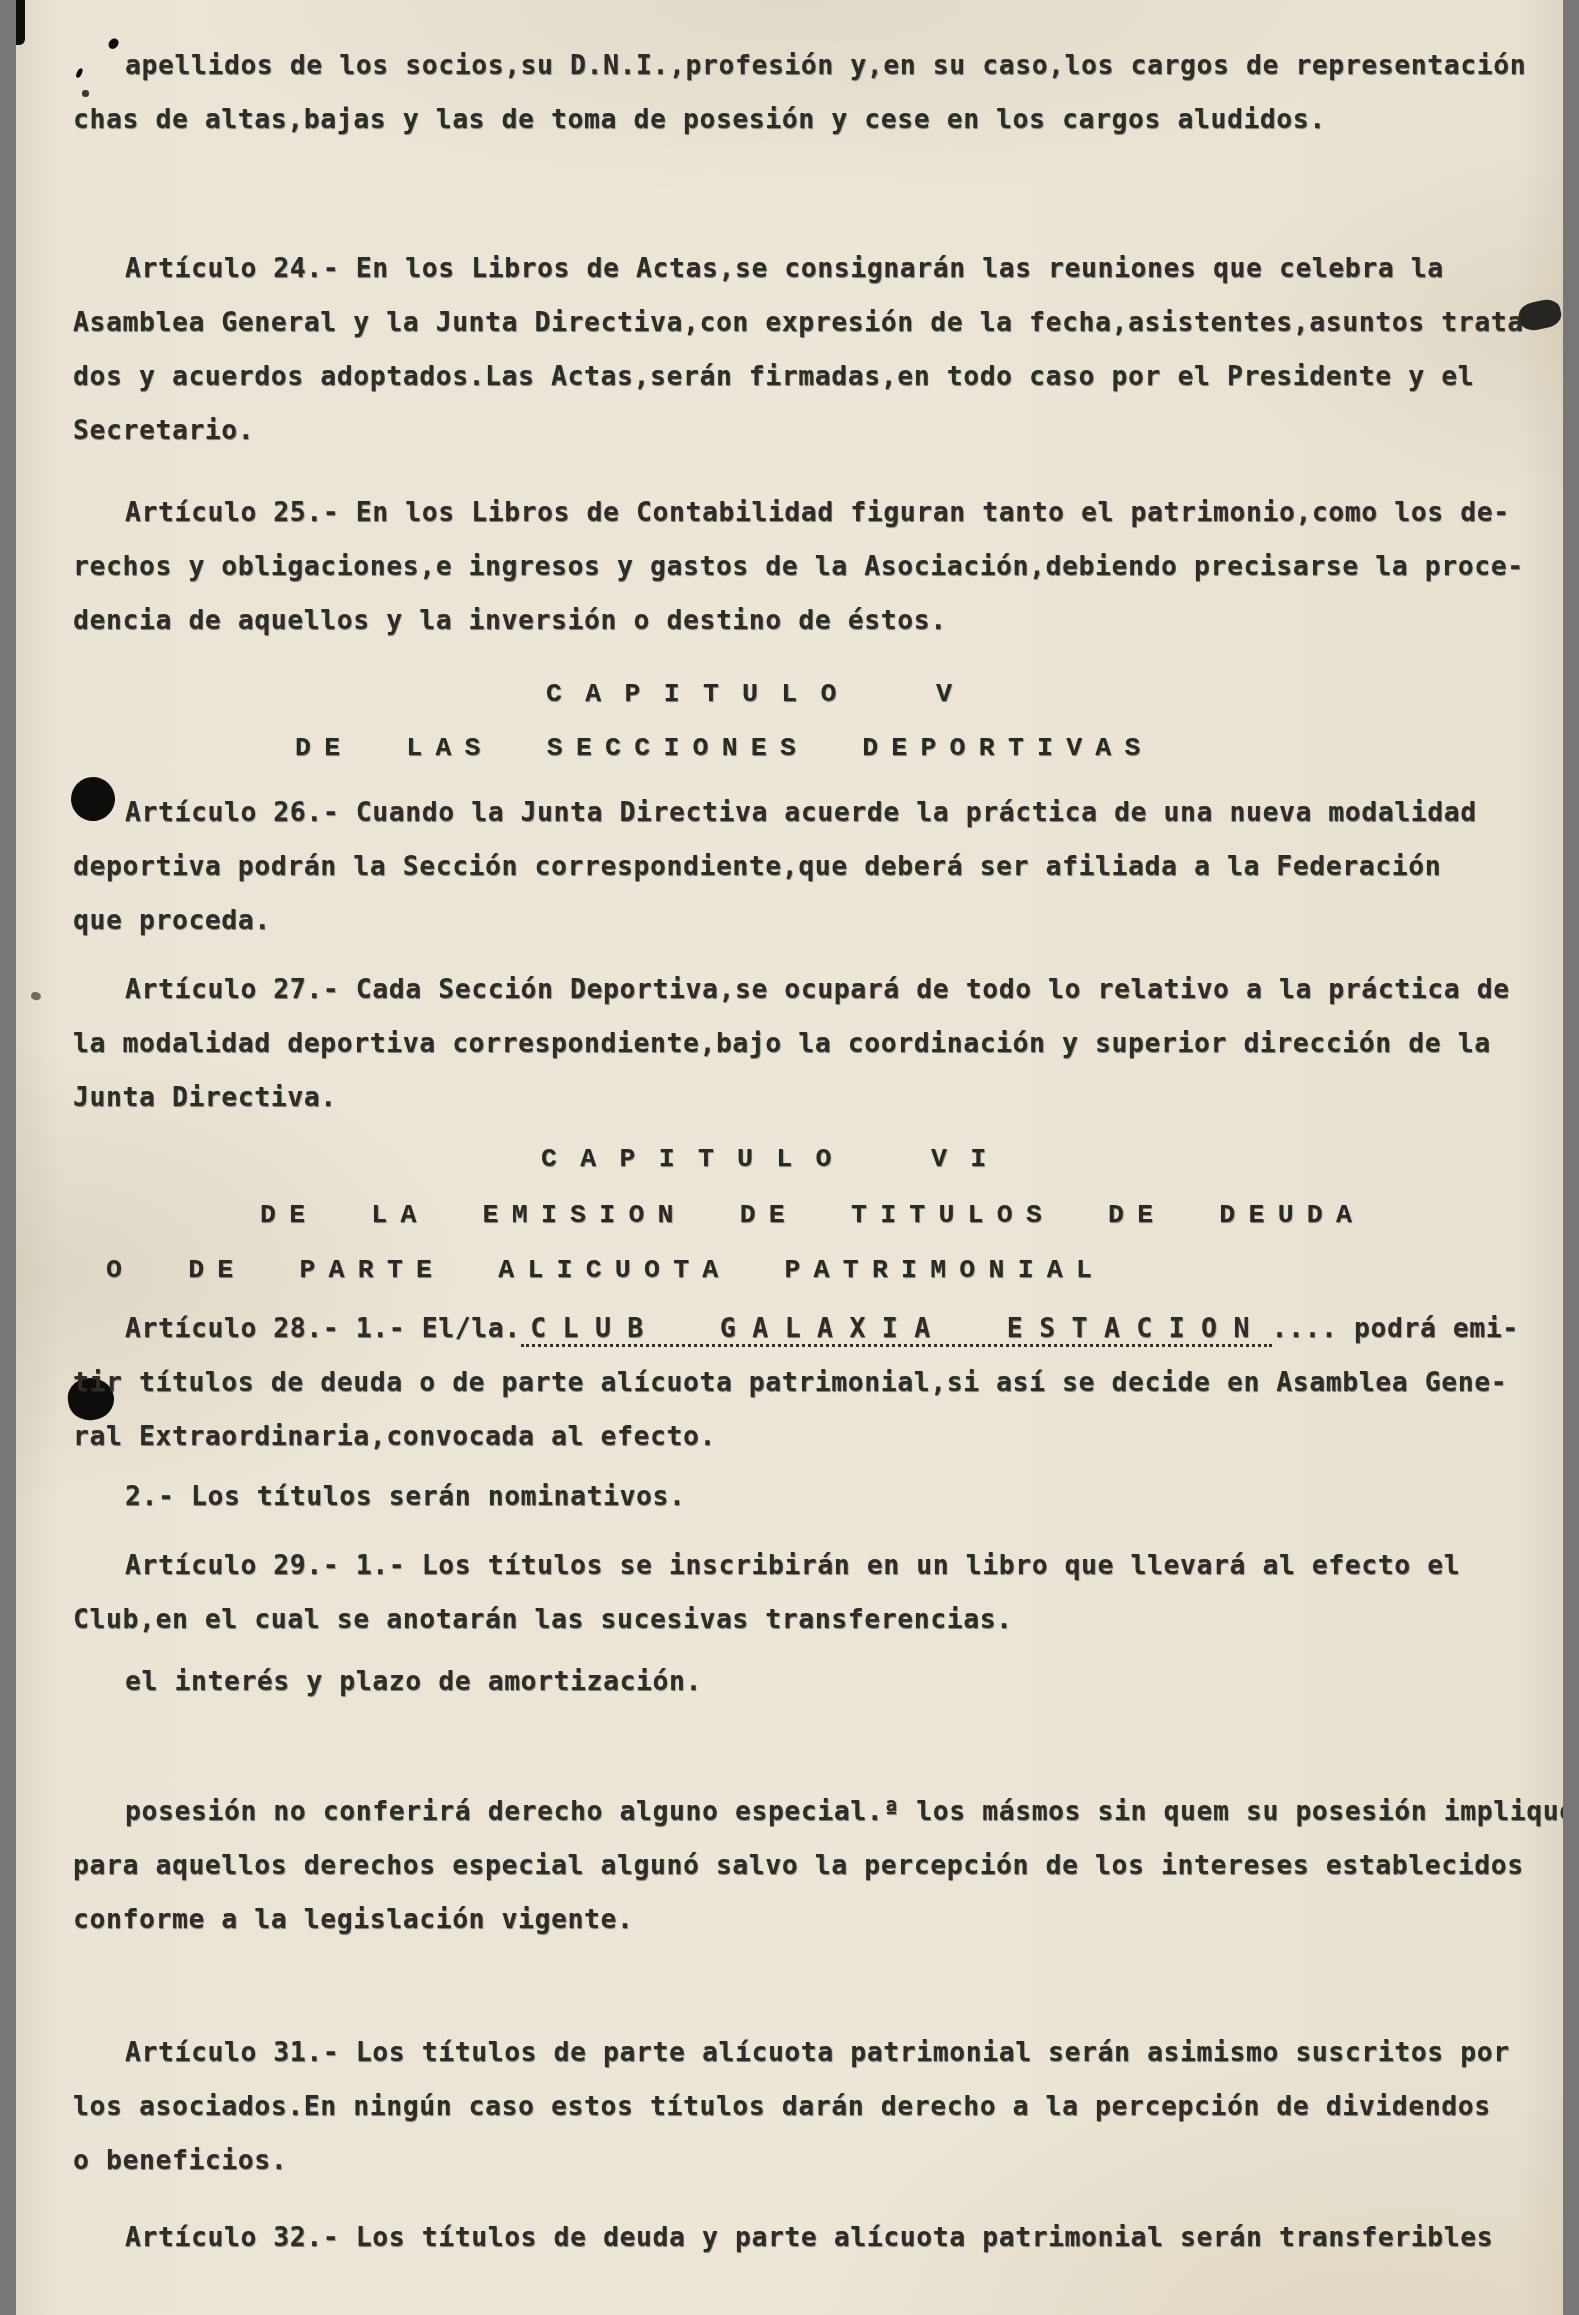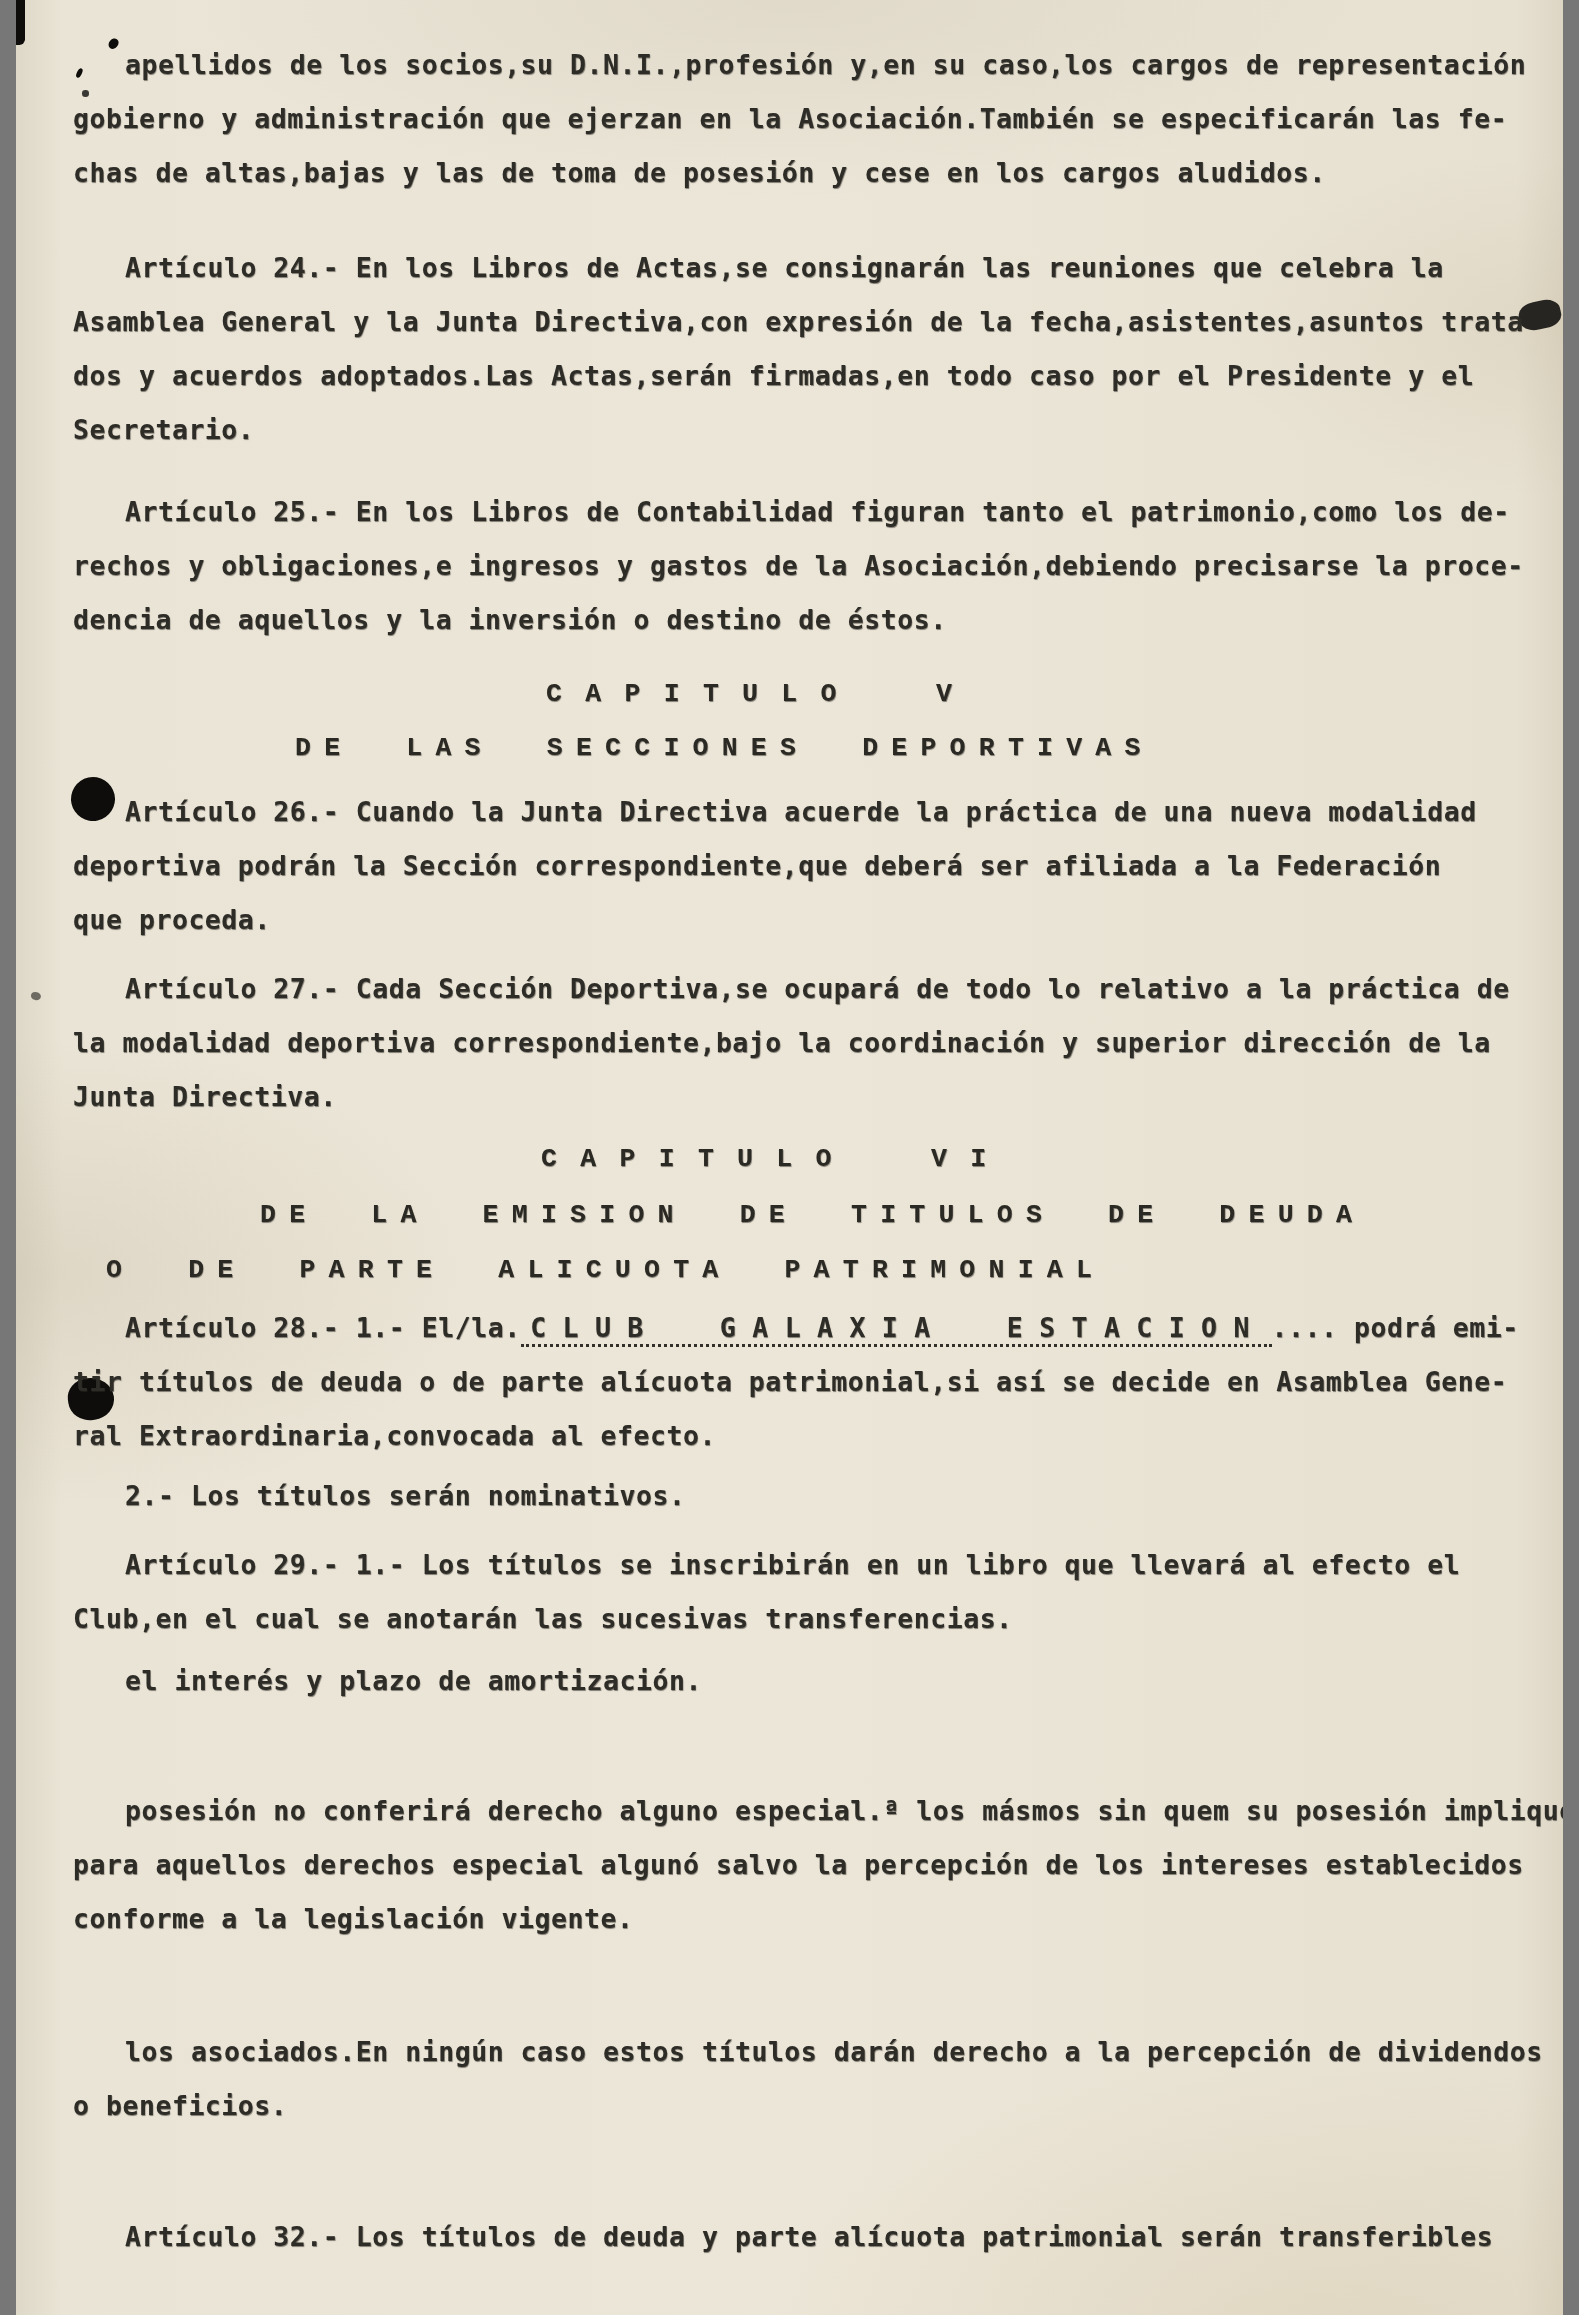--- a/index.html
+++ b/index.html
@@ -66,21 +66,20 @@
   <div class="ink speck1"></div>
   <div class="ink speck2"></div>
   <div class="ink speck3"></div>
   <div class="ink speck4"></div>
   <div class="ink dot dot1"></div>
   <div class="ink dot dot2"></div>
   <div class="ink smudge1"></div>
 
   <div class="block para" style="top:38px">
       <span class="line">apellidos de los socios,su D.N.I.,profesión y,en su caso,los cargos de representación</span>
-      <span class="line">gobierno y administración que ejerzan en la Asociación.También se especificarán las fe-</span>
       <span class="line">chas de altas,bajas y las de toma de posesión y cese en los cargos aludidos.</span>
     </div>
   <div class="block para" style="top:241px">
       <span class="line">Artículo 24.- En los Libros de Actas,se consignarán las reuniones que celebra la</span>
       <span class="line">Asamblea General y la Junta Directiva,con expresión de la fecha,asistentes,asuntos trata</span>
       <span class="line">dos y acuerdos adoptados.Las Actas,serán firmadas,en todo caso por el Presidente y el</span>
       <span class="line">Secretario.</span>
     </div>
   <div class="block para" style="top:485px">
       <span class="line">Artículo 25.- En los Libros de Contabilidad figuran tanto el patrimonio,como los de-</span>
@@ -121,20 +120,21 @@
     </div>
   <div class="block para" style="top:1654px">
       <span class="line">el interés y plazo de amortización.</span>
     </div>
   <div class="block para" style="top:1784px">
       <span class="line">posesión no conferirá derecho alguno especial.ª los másmos sin quem su posesión implique</span>
       <span class="line">para aquellos derechos especial algunó salvo la percepción de los intereses establecidos</span>
       <span class="line">conforme a la legislación vigente.</span>
     </div>
   <div class="block para" style="top:2025px">
+      <span class="line">Artículo 31.- Los títulos de parte alícuota patrimonial serán asimismo suscritos por</span>
       <span class="line">los asociados.En ningún caso estos títulos darán derecho a la percepción de dividendos</span>
       <span class="line">o beneficios.</span>
     </div>
   <div class="block para" style="top:2210px">
       <span class="line">Artículo  32.- Los títulos de deuda y parte alícuota patrimonial serán transferibles</span>
     </div>
 
 </div>
 
 

